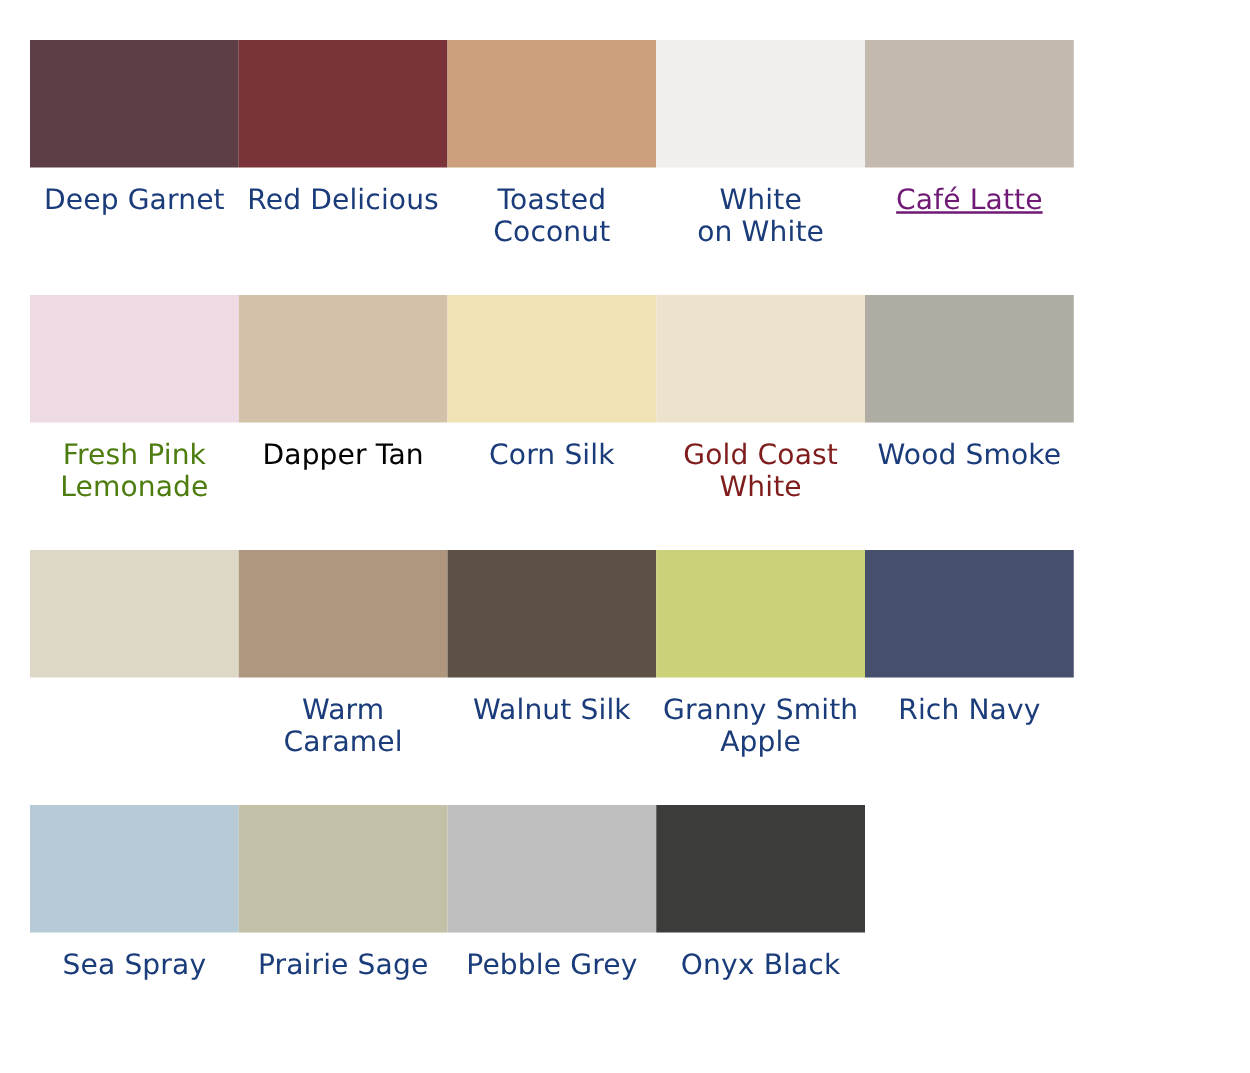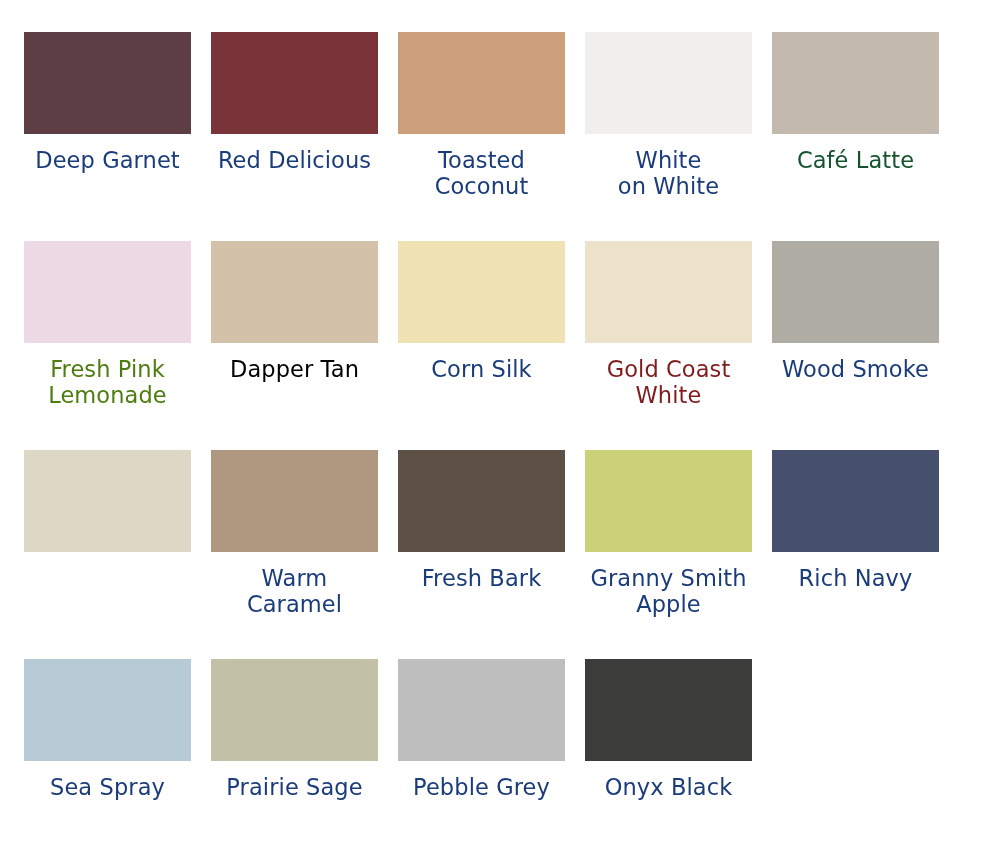--- a/index.html
+++ b/index.html
@@ -18,21 +18,20 @@
     width: 846px;
     height: 858px;
     box-sizing: border-box;
     padding: 32px 24px 10px 24px;
     display: grid;
     grid-template-columns: repeat(5, 1fr);
     grid-template-rows: repeat(4, 1fr);
     column-gap: 0px;
     row-gap: 0px;
     align-content: start;
-    gap: 20px;
   }
 
   .swatch-cell {
     display: flex;
     flex-direction: column;
     align-items: center;
     justify-content: flex-start;
   }
 
   .swatch-chip {
@@ -70,21 +69,21 @@
       <div class="swatch-label" style="color: rgb(27, 60, 122);">Toasted
 Coconut</div>
     </div>
     <div class="swatch-cell">
       <div class="swatch-chip" style="background-color: rgb(241, 239, 238);"></div>
       <div class="swatch-label" style="color: rgb(27, 60, 122);">White
 on White</div>
     </div>
     <div class="swatch-cell">
       <div class="swatch-chip" style="background-color: rgb(196, 185, 175);"></div>
-      <div class="swatch-label" style="color: #14532d;">Café Latte</div>
+      <div class="swatch-label" style="color: #701a75; text-decoration: underline;">Café Latte</div>
     </div>
     <div class="swatch-cell">
       <div class="swatch-chip" style="background-color: rgb(237, 218, 229);"></div>
       <div class="swatch-label" style="color: #4d7c0f;">Fresh Pink
 Lemonade</div>
     </div>
     <div class="swatch-cell">
       <div class="swatch-chip" style="background-color: rgb(211, 193, 169);"></div>
       <div class="swatch-label" style="color: #000000;">Dapper Tan</div>
     </div>
@@ -103,21 +102,21 @@
     </div>
     <div class="swatch-cell">
       <div class="swatch-chip" style="background-color: rgb(221, 216, 198);"></div>
     </div>
     <div class="swatch-cell">
       <div class="swatch-chip" style="background-color: rgb(174, 151, 126);"></div>
       <div class="swatch-label" style="color: rgb(27, 60, 122);">Warm Caramel</div>
     </div>
     <div class="swatch-cell">
       <div class="swatch-chip" style="background-color: rgb(92, 80, 71);"></div>
-      <div class="swatch-label" style="color: rgb(27, 60, 122);">Fresh Bark</div>
+      <div class="swatch-label" style="color: rgb(27, 60, 122);">Walnut Silk</div>
     </div>
     <div class="swatch-cell">
       <div class="swatch-chip" style="background-color: rgb(203, 209, 120);"></div>
       <div class="swatch-label" style="color: rgb(27, 60, 122);">Granny Smith
 Apple</div>
     </div>
     <div class="swatch-cell">
       <div class="swatch-chip" style="background-color: rgb(70, 79, 107);"></div>
       <div class="swatch-label" style="color: rgb(27, 60, 122);">Rich Navy</div>
     </div>

